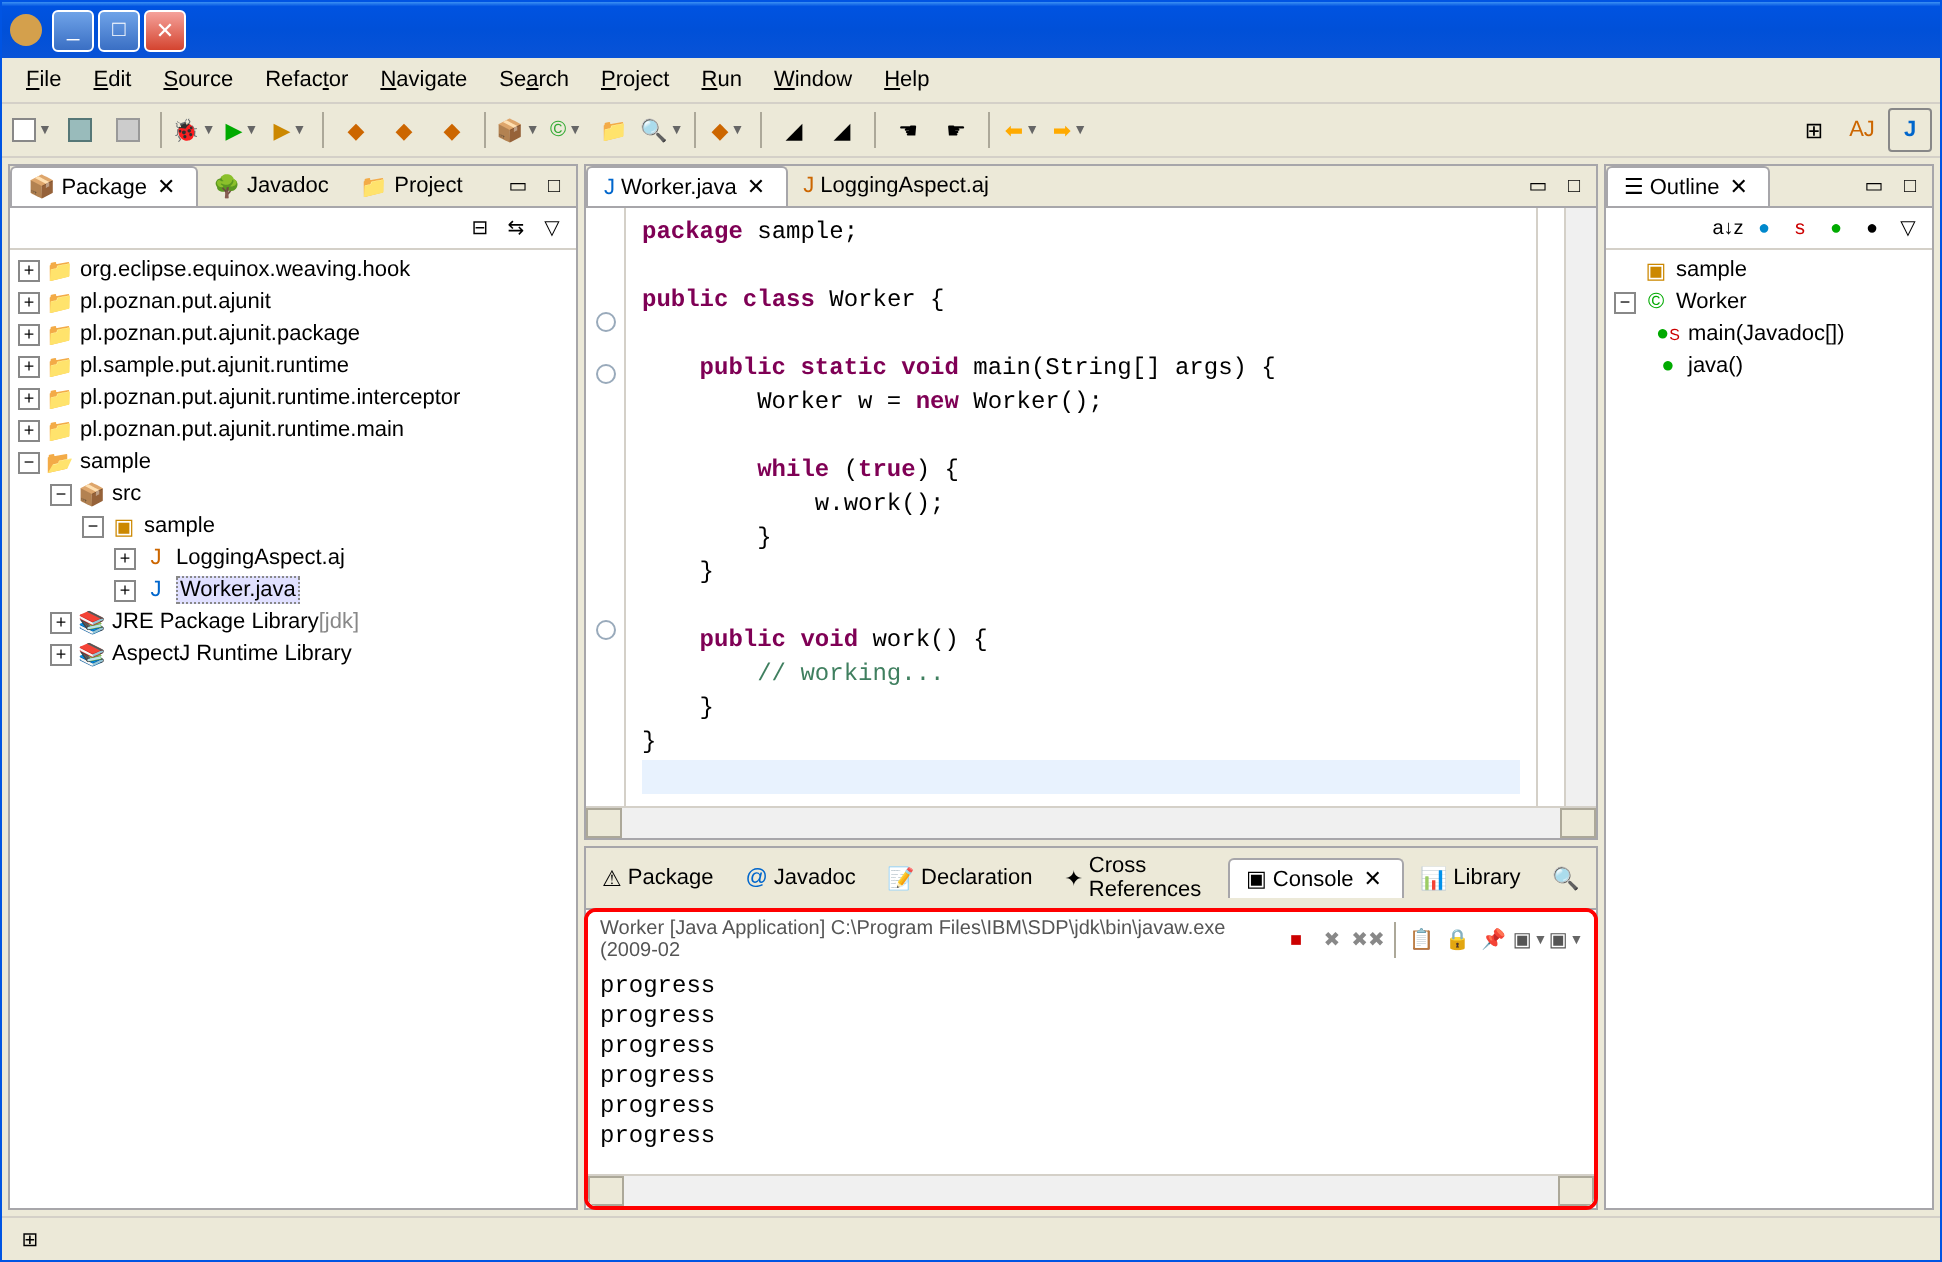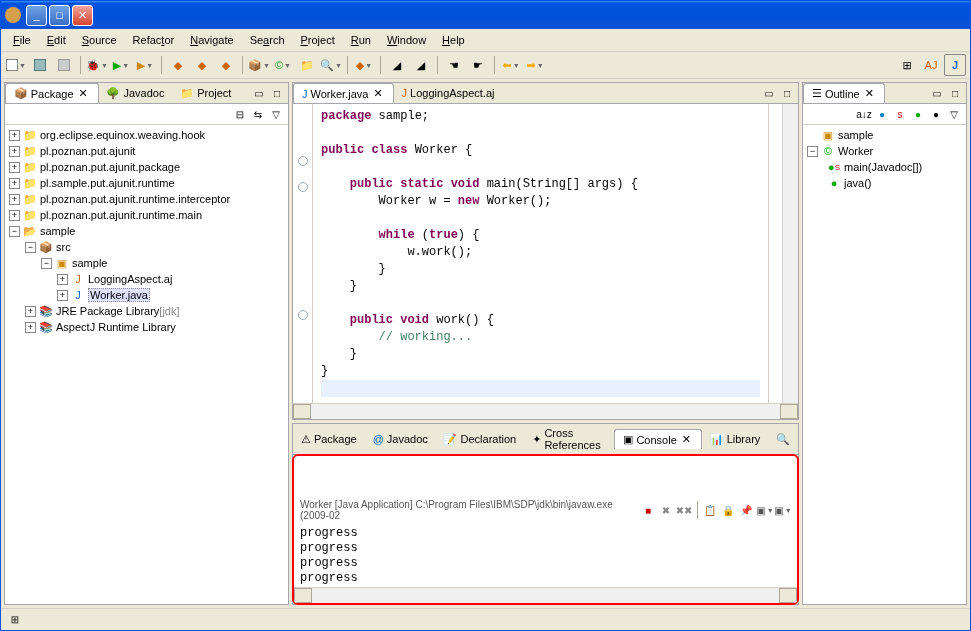--- a/index.html
+++ b/index.html
@@ -41,21 +41,21 @@
 .code { flex: 1; font-family: 'Courier New', monospace; font-size: 12px; padding: 4px 8px; line-height: 17px; overflow: auto; white-space: pre; }
 .kw { color: #7f0055; font-weight: bold; }
 .cm { color: #3f7f5f; }
 .ruler { width: 14px; background: #fff; border-left: 1px solid #d4d0c8; }
 .scroll-v { width: 16px; background: #f0f0f0; border-left: 1px solid #d4d0c8; }
 .scroll-h { height: 16px; background: #f0f0f0; border-top: 1px solid #d4d0c8; display: flex; }
 .scroll-h::before, .scroll-h::after { content: ''; width: 16px; background: #ece9d8; border: 1px solid #aca899; }
 .scroll-h::after { margin-left: auto; }
 .bottom-area { height: 182px; display: flex; flex-direction: column; background: #fff; border: 1px solid #a7a6aa; }
 .bottom-highlight { border: 2px solid red; border-radius: 6px; margin: -1px; flex: 1; display: flex; flex-direction: column; overflow: hidden; }
-.console-header { padding: 3px 6px; display: flex; align-items: center; gap: 4px; font-size: 10px; color: #555; background: #fff; margin-top: 40px; }
+.console-header { padding: 3px 6px; display: flex; align-items: center; gap: 4px; font-size: 10px; color: #555; background: #fff; }
 .console-tools { margin-left: auto; display: flex; gap: 2px; align-items: center; }
 .console-body { flex: 1; font-family: 'Courier New', monospace; font-size: 12px; padding: 2px 6px; line-height: 15px; overflow: auto; }
 .right-panel { width: 165px; display: flex; flex-direction: column; background: #fff; border: 1px solid #a7a6aa; }
 .statusbar { height: 22px; background: #ece9d8; border-top: 1px solid #d4d0c8; display: flex; align-items: center; padding: 0 6px; }
 .icon-sq { width: 12px; height: 12px; display: inline-block; }
 .bottom-tabs { display: flex; background: #ece9d8; border-bottom: 1px solid #a7a6aa; align-items: center; font-size: 11px; overflow: hidden; }
 </style>
 </head>
 <body>
 

